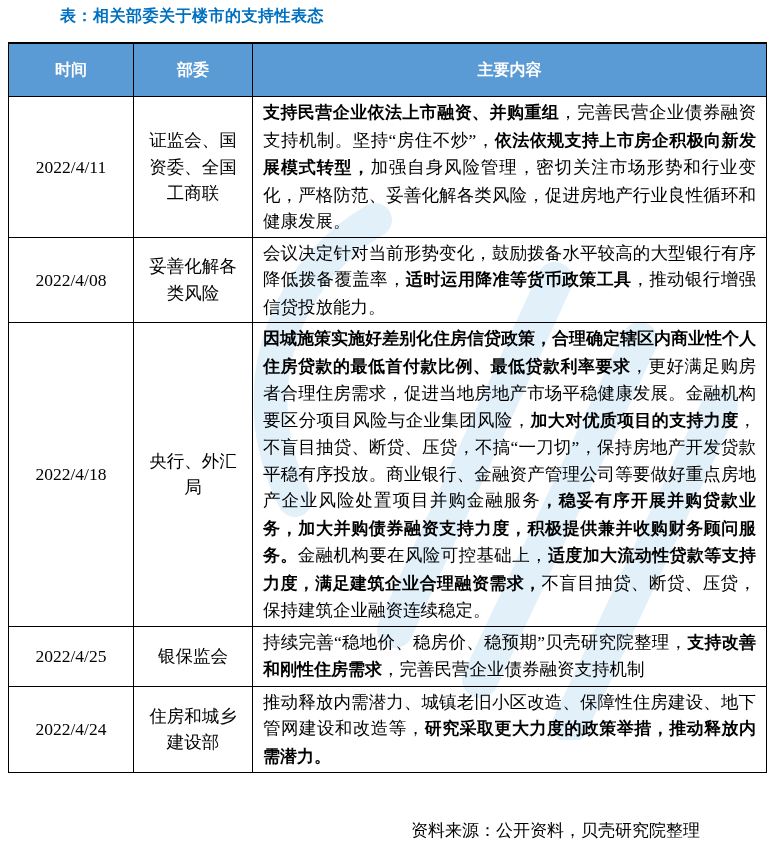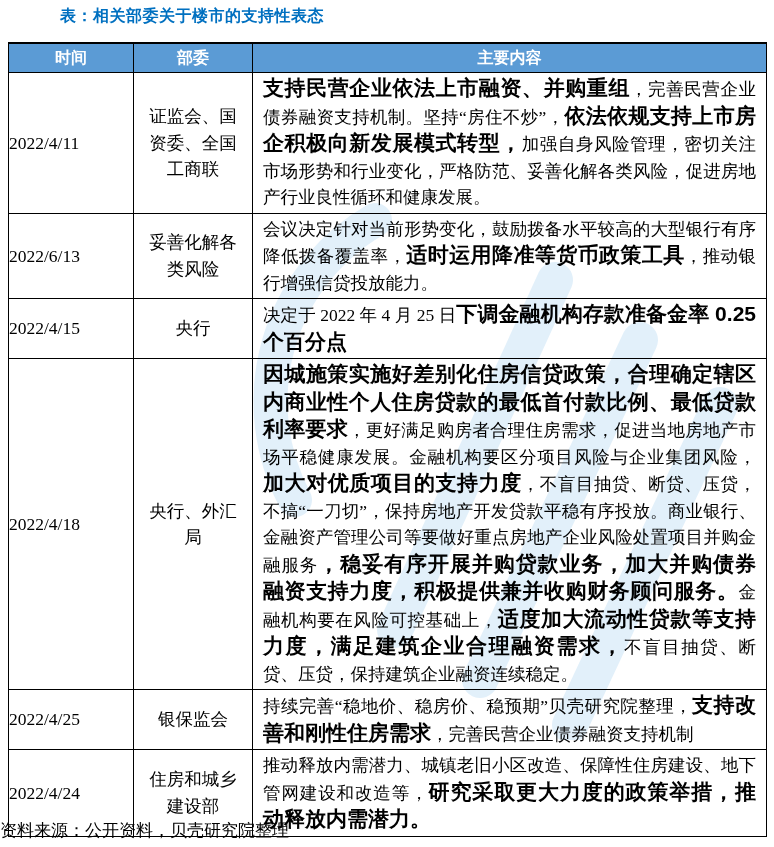--- a/index.html
+++ b/index.html
@@ -18,30 +18,30 @@
   table.policy{
     position:absolute;left:8px;top:42px;z-index:1;
     border-collapse:collapse;table-layout:fixed;width:758px;
     background:transparent;
   }
   col.c1{width:125px;} col.c2{width:119px;} col.c3{width:514px;}
   th,td{border:1px solid #000;}
   thead th{
     background:var(--header-bg,#5B9BD5);color:var(--header-text,#fff);
     font-family:"Liberation Sans","DejaVu Sans",sans-serif;
-    font-size:16px;font-weight:bold;height:28px;padding:0;text-align:center;
+    font-size:16px;font-weight:bold;height:28px;padding:12px;text-align:center;
     border-top:2px solid #000;
   }
   td{font-size:17.5px;line-height:26.5px;vertical-align:middle;background:transparent;}
-  td.date{ padding:2px 0;}
+  td.date{ text-align:center;padding:2px 0;}
   td.ministry{text-align:center;padding:6px 10px;}
   td.content{text-align:justify;padding:2px 10px;}
-  .b{font-weight:bold;font-family:"Liberation Sans","DejaVu Sans",sans-serif;font-size:21px;}
+  .b{font-weight:bold;font-family:"Liberation Sans","DejaVu Sans",sans-serif;font-size:17px;}
   .source{
-    position:absolute;left:0;top:818px;width:700px;
+    position:absolute;left:0;top:818px;width:700px;text-align:right;
     font-size:17px;line-height:26px;
   }
 </style>
 </head>
 <body>
 
 <div class="title">表：相关部委关于楼市的支持性表态</div>
 
 <svg class="watermark" width="520" height="580" viewBox="0 0 520 580">
   <g fill="none" stroke="#CBE4F5" stroke-opacity="0.55" stroke-linecap="round">
@@ -65,28 +65,23 @@
       <th>主要内容</th>
     </tr>
   </thead>
   <tbody>
     <tr>
       <td class="date">2022/4/11</td>
       <td class="ministry">证监会、国资委、全国工商联</td>
       <td class="content"><span class="b">支持民营企业依法上市融资、并购重组</span><span>，完善民营企业债券融资支持机制。坚持“房住不炒”，</span><span class="b">依法依规支持上市房企积极向新发展模式转型，</span><span>加强自身风险管理，密切关注市场形势和行业变化，严格防范、妥善化解各类风险，促进房地产行业良性循环和健康发展。</span></td>
     </tr>
     <tr>
-      <td class="date">2022/6/13</td>
+      <td class="date">2022/4/08</td>
       <td class="ministry">妥善化解各类风险</td>
       <td class="content"><span>会议决定针对当前形势变化，鼓励拨备水平较高的大型银行有序降低拨备覆盖率，</span><span class="b">适时运用降准等货币政策工具</span><span>，推动银行增强信贷投放能力。</span></td>
-    </tr>
-    <tr>
-      <td class="date">2022/4/15</td>
-      <td class="ministry">央行</td>
-      <td class="content"><span>决定于 2022 年 4 月 25 日</span><span class="b">下调金融机构存款准备金率 0.25 个百分点</span></td>
     </tr>
     <tr>
       <td class="date">2022/4/18</td>
       <td class="ministry">央行、外汇局</td>
       <td class="content"><span class="b">因城施策实施好差别化住房信贷政策，合理确定辖区内商业性个人住房贷款的最低首付款比例、最低贷款利率要求</span><span>，更好满足购房者合理住房需求，促进当地房地产市场平稳健康发展。金融机构要区分项目风险与企业集团风险，</span><span class="b">加大对优质项目的支持力度</span><span>，不盲目抽贷、断贷、压贷，不搞“一刀切”，保持房地产开发贷款平稳有序投放。商业银行、金融资产管理公司等要做好重点房地产企业风险处置项目并购金融服务</span><span class="b">，稳妥有序开展并购贷款业务，加大并购债券融资支持力度，积极提供兼并收购财务顾问服务。</span><span>金融机构要在风险可控基础上，</span><span class="b">适度加大流动性贷款等支持力度，满足建筑企业合理融资需求，</span><span>不盲目抽贷、断贷、压贷，保持建筑企业融资连续稳定。</span></td>
     </tr>
     <tr>
       <td class="date">2022/4/25</td>
       <td class="ministry">银保监会</td>
       <td class="content"><span>持续完善“稳地价、稳房价、稳预期”贝壳研究院整理，</span><span class="b">支持改善和刚性住房需求</span><span>，完善民营企业债券融资支持机制</span></td>

